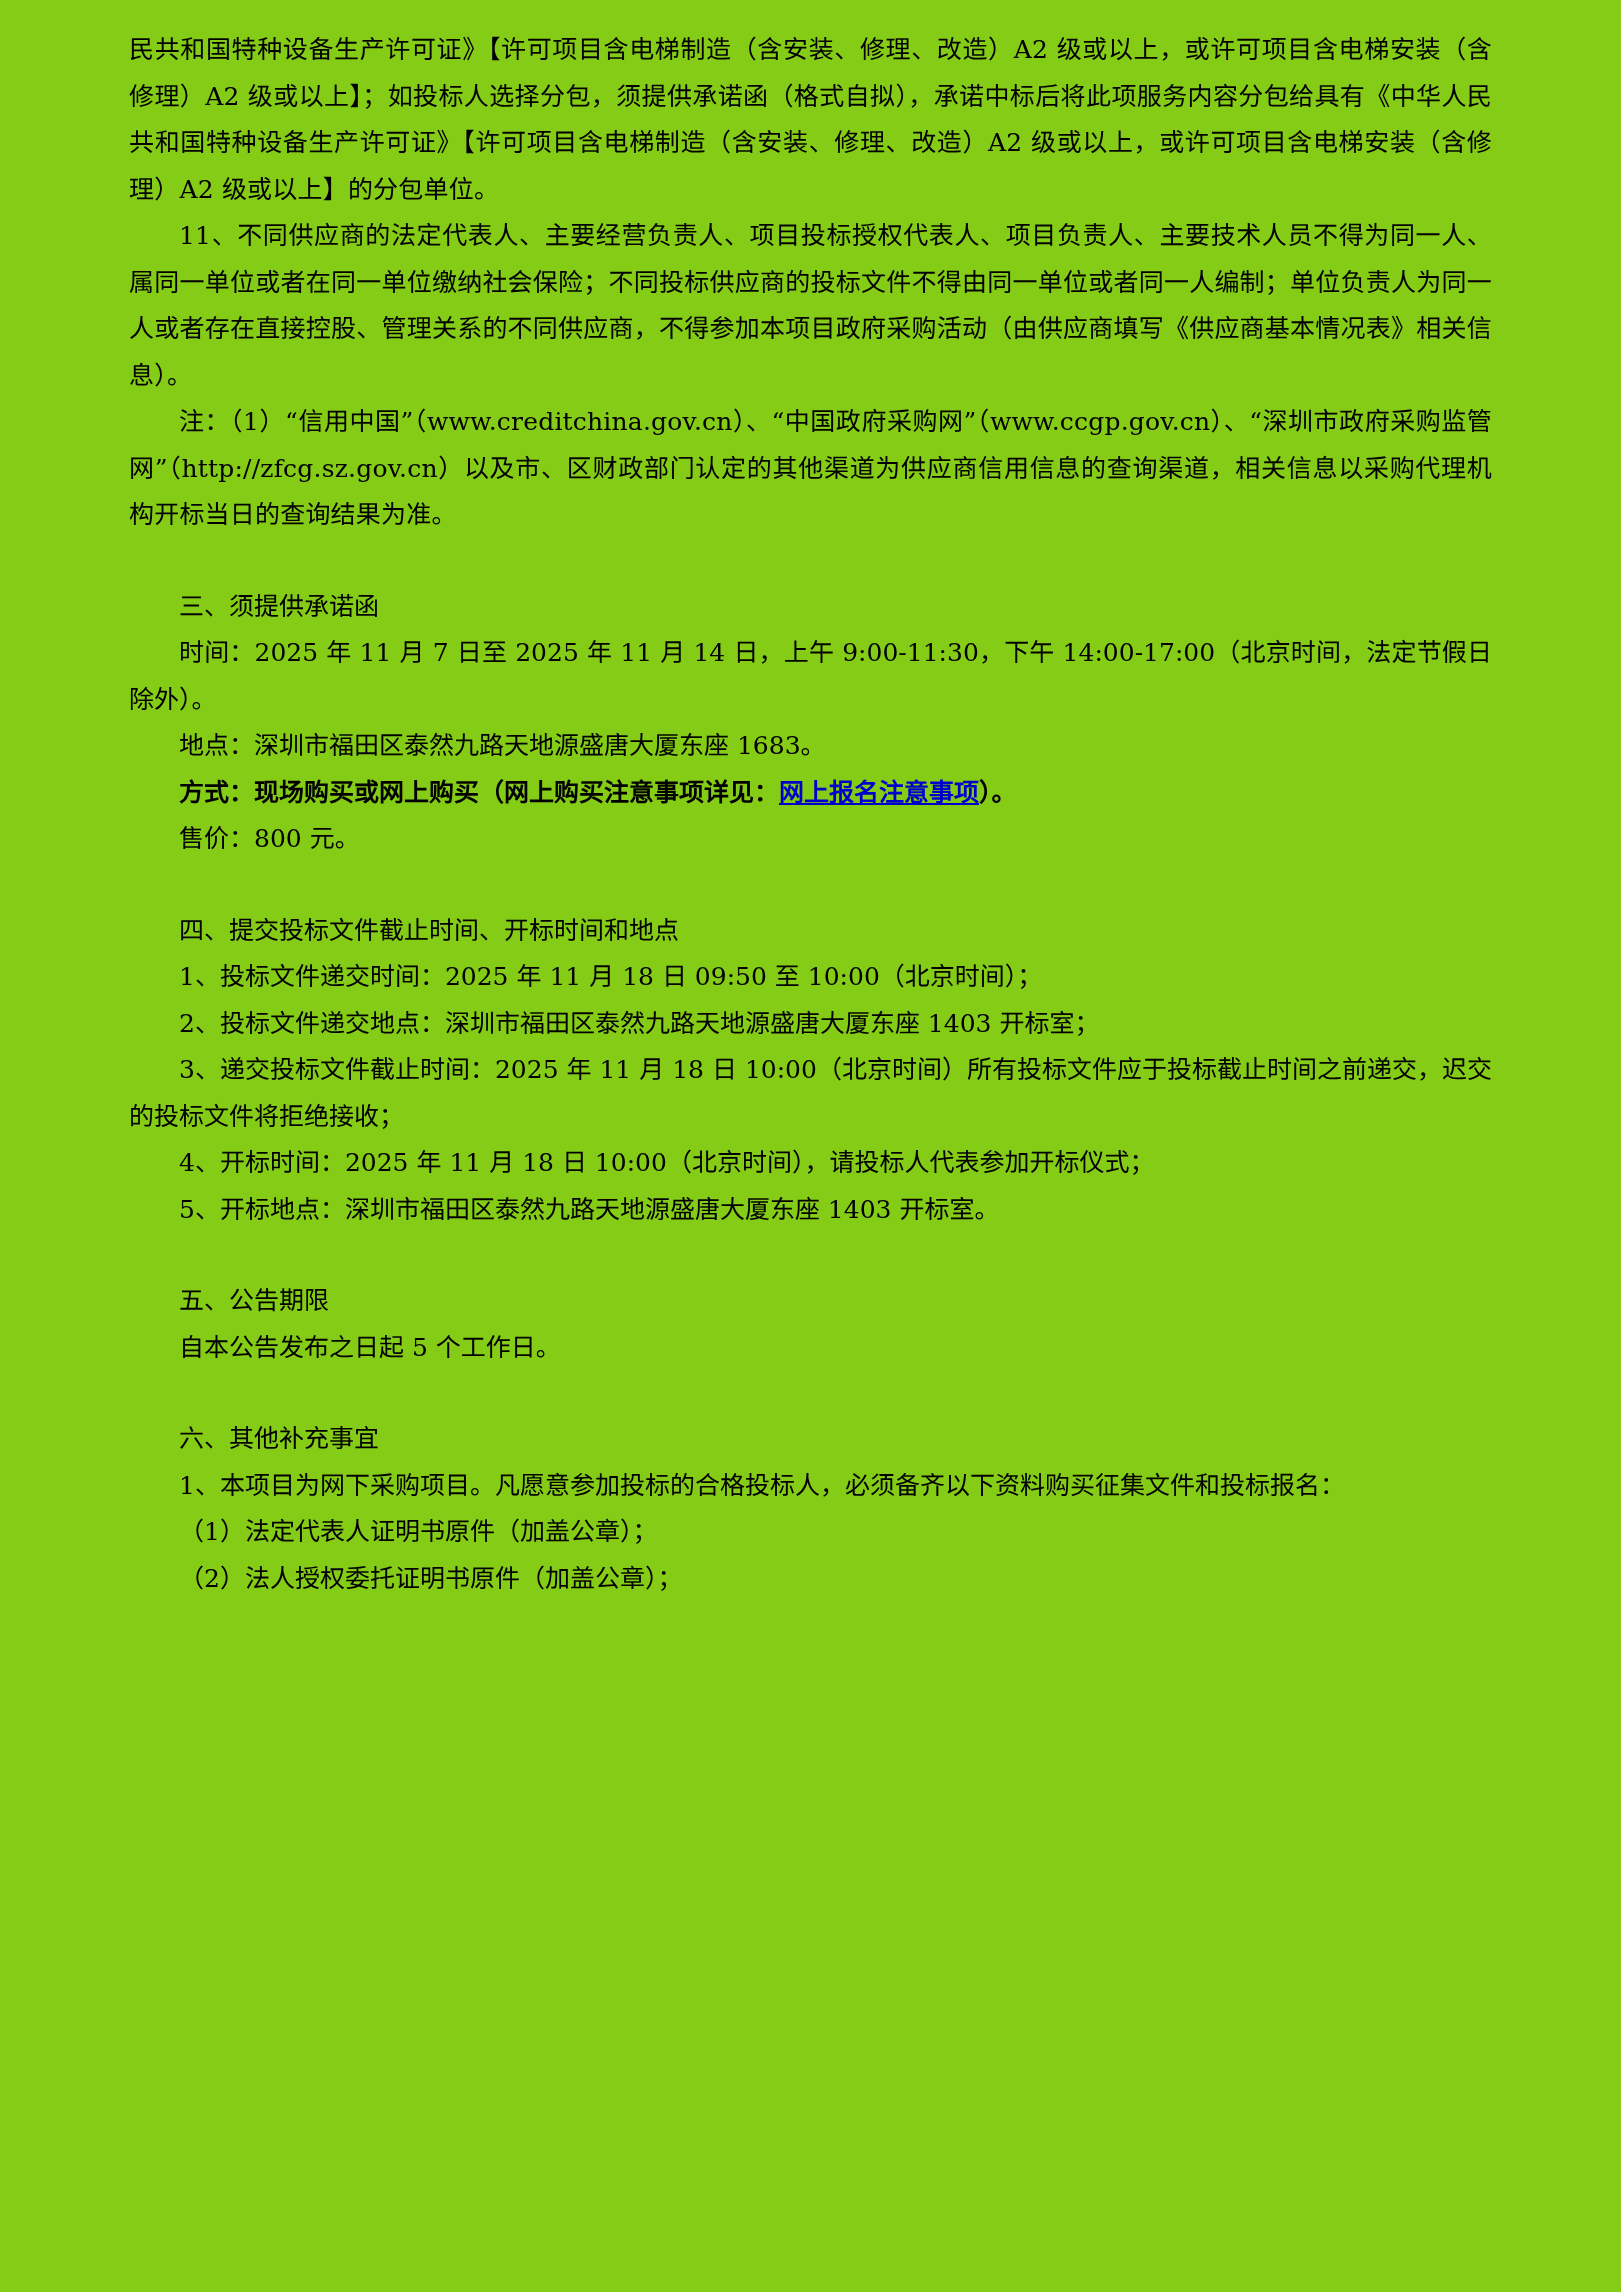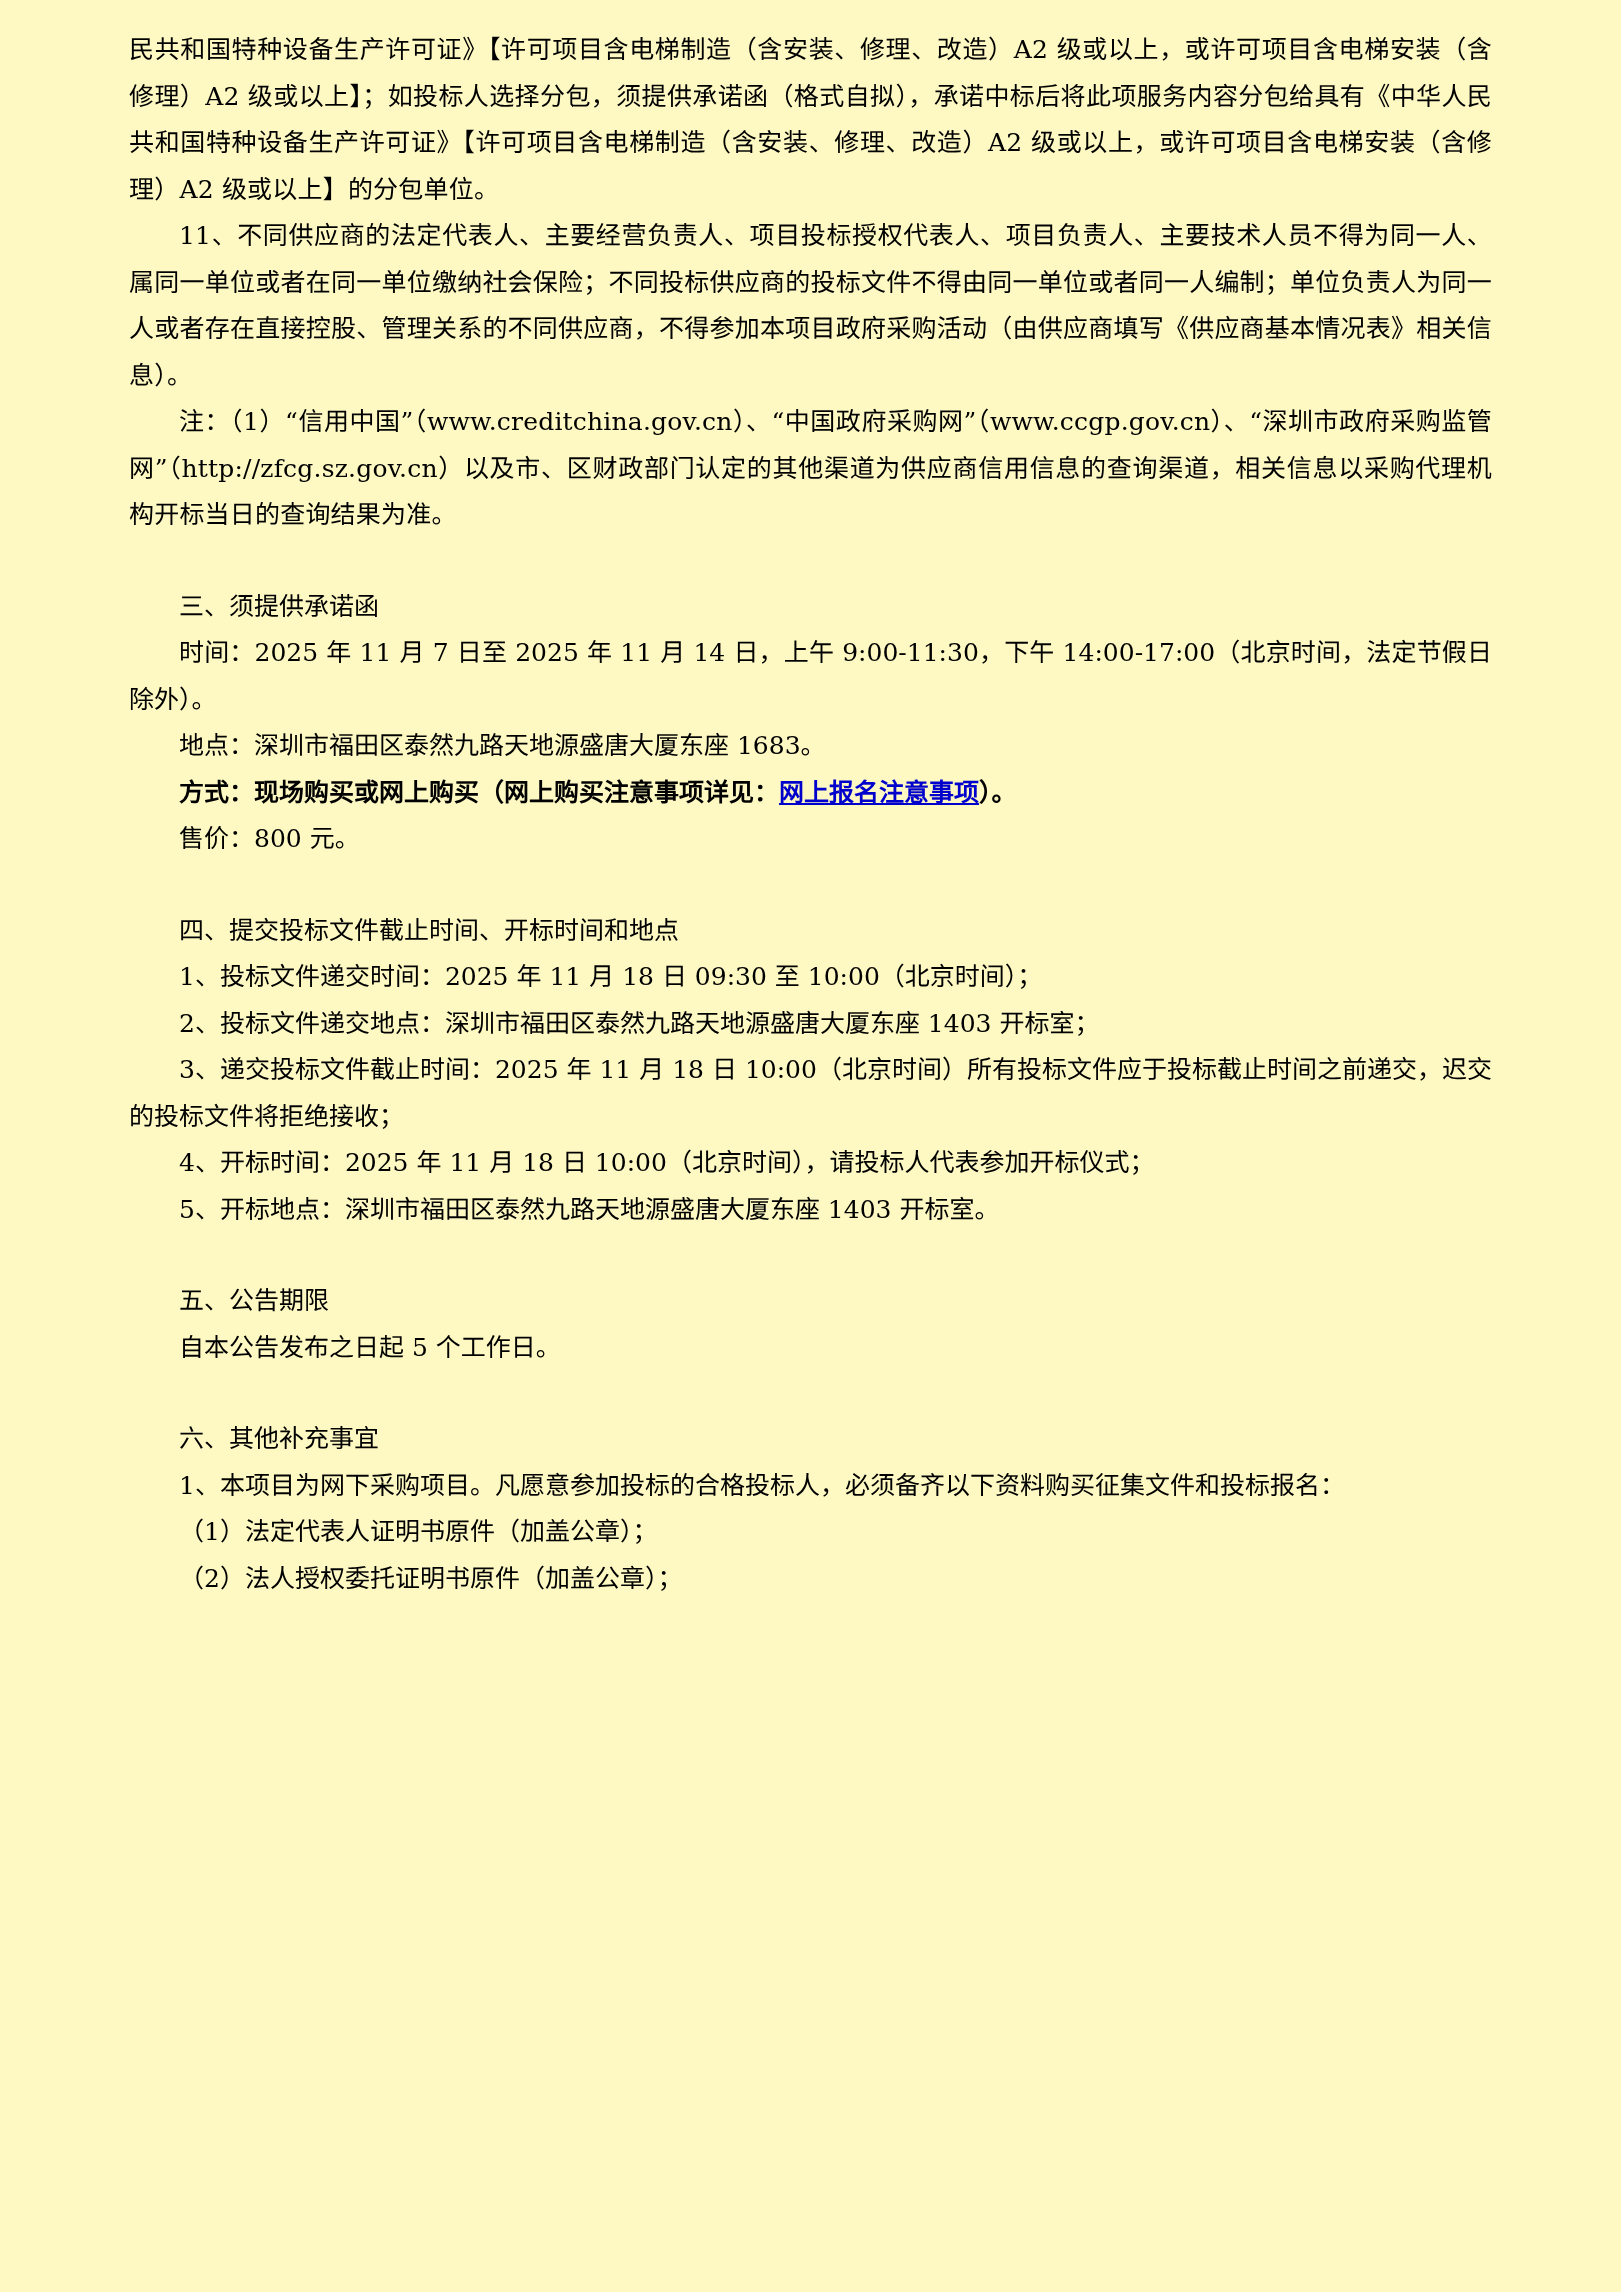--- a/index.html
+++ b/index.html
@@ -3,21 +3,21 @@
 <meta charset="utf-8">
 <style>
   html, body {
     margin: 0;
     padding: 0;
     background: #ffffff;
   }
   .page {
     width: 1621px;
     min-height: 2293px;
-    background: #fef9c3;
+    background: #84cc16;
     box-sizing: border-box;
     padding: 27.4px 129px 39px 129px;
     font-family: "DejaVu Serif", "Liberation Serif", serif;
     color: #000000;
   }
   .para {
     font-size: 25px;
     line-height: 1.86;
     text-align: justify;
     text-justify: inter-ideograph;
@@ -74,21 +74,21 @@
   <p class="line">时间：2025 年 11 月 7 日至 2025 年 11 月 14 日，上午 9:00-11:30，下午 14:00-17:00（北京时间，法定节假日除外）。</p>
   <p class="line">地点：深圳市福田区泰然九路天地源盛唐大厦东座 1683。</p>
   <p class="line">
     <span class="bold">方式：</span><span class="bold">现场购买或网上购买（网上购买注意事项详见：</span><a href="#" class="link">网上报名注意事项</a><span class="bold">）。</span>
   </p>
   <p class="line">售价：800 元。</p>
 
   <div class="blank"></div>
 
   <p class="heading">四、提交投标文件截止时间、开标时间和地点</p>
-  <p class="line">1、投标文件递交时间：2025 年 11 月 18 日 09:30 至 10:00（北京时间）；</p>
+  <p class="line">1、投标文件递交时间：2025 年 11 月 18 日 09:50 至 10:00（北京时间）；</p>
   <p class="line">2、投标文件递交地点：深圳市福田区泰然九路天地源盛唐大厦东座 1403 开标室；</p>
   <p class="line">3、递交投标文件截止时间：2025 年 11 月 18 日 10:00（北京时间）所有投标文件应于投标截止时间之前递交，迟交的投标文件将拒绝接收；</p>
   <p class="line">4、开标时间：2025 年 11 月 18 日 10:00（北京时间），请投标人代表参加开标仪式；</p>
   <p class="line">5、开标地点：深圳市福田区泰然九路天地源盛唐大厦东座 1403 开标室。</p>
 
   <div class="blank"></div>
 
   <p class="heading">五、公告期限</p>
   <p class="line">自本公告发布之日起 5 个工作日。</p>
 

